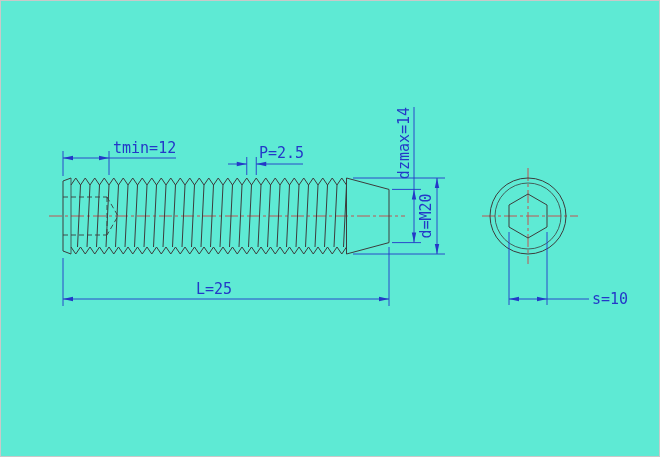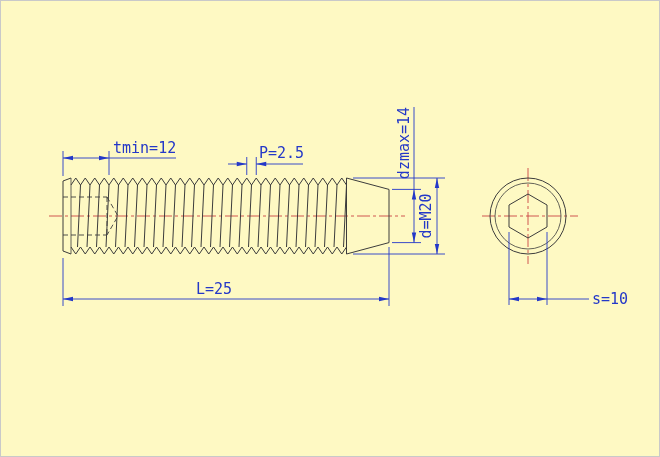--- a/index.html
+++ b/index.html
@@ -1,18 +1,18 @@
 <!DOCTYPE html>
 <html style="--dim: #2438c8; --cl: #cc4444; --obj: #3c3c3c;"><head>
 <meta charset="utf-8">
 <style>
   :root{ --dim:#2438c8; --cl:#cc4444; --obj:#3c3c3c; }
   html,body{margin:0;padding:0;}
   body{width:660px;height:457px;background:#ffffff;overflow:hidden;}
-  .frame{position:relative;width:658px;height:455px;border:1px solid #c9c9c9;background:#fef9c3;}
+  .frame{position:relative;width:658px;height:455px;border:1px solid #c9c9c9;background:#5eead4;}
   svg{display:block;}
   text{font-family:"DejaVu Sans Mono","Liberation Mono",monospace;font-size:15px;fill:var(--dim);}
   .obj{stroke:var(--obj);fill:none;stroke-width:1;}
   .thin{stroke-width:0.8;}
   .dim{stroke:var(--dim);fill:none;stroke-width:0.9;}
   .dimf{fill:var(--dim);stroke:none;}
   .cl{stroke:var(--cl);fill:none;stroke-width:0.9;stroke-dasharray:13 3 3 3;}
   .hid{stroke:var(--obj);fill:none;stroke-width:0.9;stroke-dasharray:5 3;}
 </style>
 </head>

